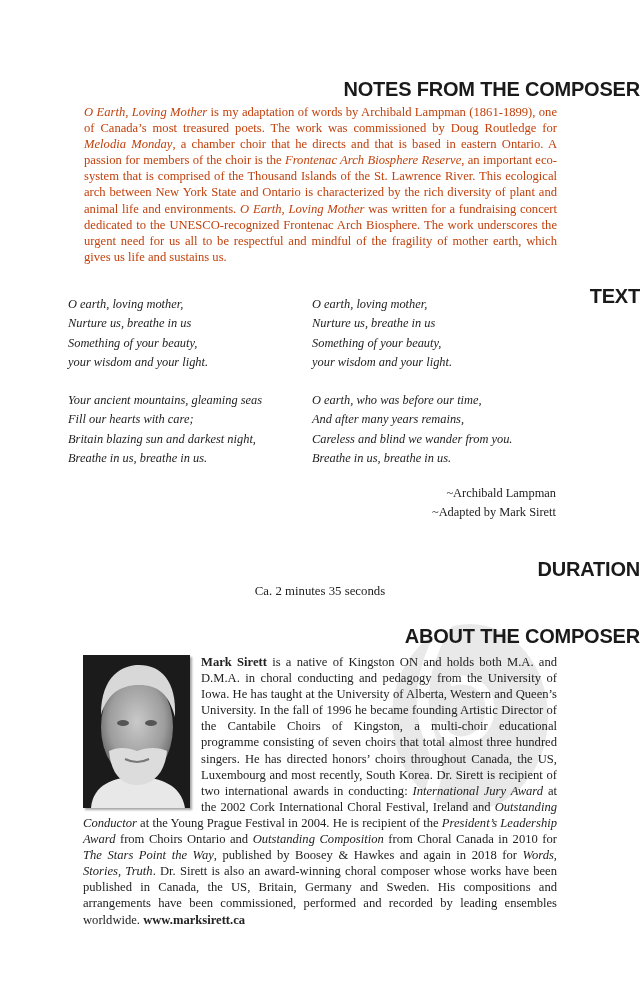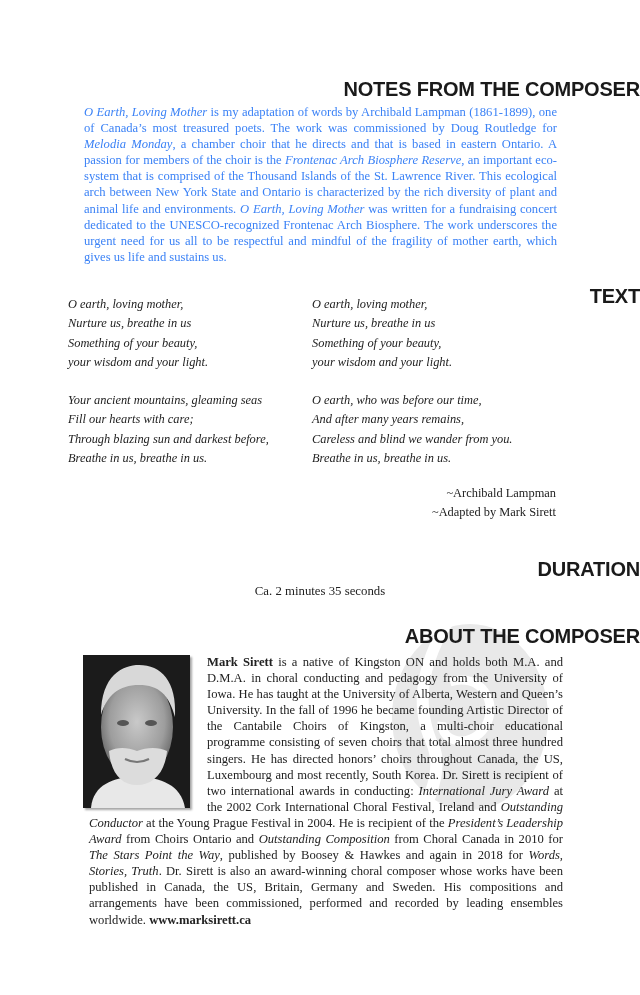--- a/index.html
+++ b/index.html
@@ -2,35 +2,35 @@
 <html><head>
   <meta charset="utf-8">
   <style>
     html, body { margin: 0; padding: 0; background: #ffffff; }
     body { width: 640px; height: 995px; position: relative; overflow: hidden; color: #1a1a1a; }
     .page { position: absolute; left: 0; top: 0; width: 640px; height: 995px; }
     .h { position: absolute; left: 0; width: 640px; text-align: right;
          font-family: "Liberation Sans", sans-serif; font-weight: bold; font-size: 20px;
          letter-spacing: -0.2px; color: #1a1a1a; margin: 0; }
     .body-text { position: absolute; font-family: "Liberation Serif", serif; font-size: 12.6px;
-                 line-height: 16.1px; text-align: justify; color: #3b82f6; margin: 0; }
+                 line-height: 16.1px; text-align: justify; color: #c2410c; margin: 0; }
     .body-text i, .bio i { font-style: italic; }
     .poem-col { position: absolute; width: 260px; text-align: left;
                 font-family: "Liberation Serif", serif; font-style: italic; font-size: 12.4px;
                 line-height: 19.3px; color: #222; }
     .stanza { margin: 0 0 19px 0; }
     .stanza div { white-space: nowrap; }
     .attrib { position: absolute; right: 84px; text-align: right;
               font-family: "Liberation Serif", serif; font-size: 12.4px; line-height: 19px; color: #222; }
     .duration { position: absolute; left: 0; width: 640px; text-align: center; top: 584px;
                 font-family: "Liberation Serif", serif; font-size: 12.8px; color: #222; }
     .watermark { position: absolute; left: 390px; top: 622px; width: 160px; height: 190px; }
     .photo { position: absolute; left: 83px; top: 655px; width: 107px; height: 153px;
              box-shadow: 2px 2px 2px rgba(0,0,0,0.35); overflow: hidden; background: #1b1b1b; }
-    .bio-wrap { position: absolute; left: 89px; top: 654px; width: 474px; }
+    .bio-wrap { position: absolute; left: 83px; top: 654px; width: 474px; }
     .bio-float { float: left; width: 118px; height: 158px; }
     .bio { font-family: "Liberation Serif", serif; font-size: 12.6px; line-height: 16.1px;
            text-align: justify; color: #222; margin: 0; }
     .bio b { font-weight: bold; }
   </style>
 </head>
 <body>
 
 <div class="page">
 
@@ -42,21 +42,21 @@
   <div class="poem-col" style="left:68px; top:295px;">
     <div class="stanza">
       <div>O earth, loving mother,</div>
       <div>Nurture us, breathe in us</div>
       <div>Something of your beauty,</div>
       <div>your wisdom and your light.</div>
     </div>
     <div class="stanza">
       <div>Your ancient mountains, gleaming seas</div>
       <div>Fill our hearts with care;</div>
-      <div>Through blazing sun and darkest before,</div>
+      <div>Britain blazing sun and darkest night,</div>
       <div>Breathe in us, breathe in us.</div>
     </div>
   </div>
 
   <div class="poem-col" style="left:312px; top:295px;">
     <div class="stanza">
       <div>O earth, loving mother,</div>
       <div>Nurture us, breathe in us</div>
       <div>Something of your beauty,</div>
       <div>your wisdom and your light.</div>

